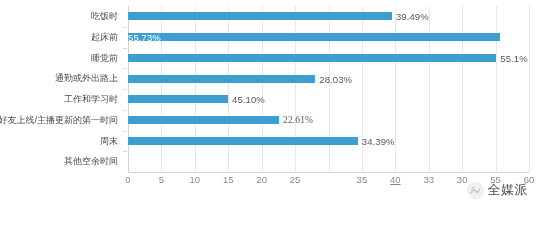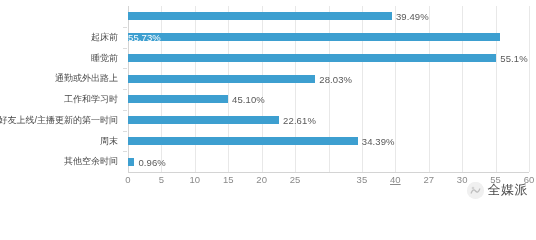--- a/index.html
+++ b/index.html
@@ -148,20 +148,21 @@
     letter-spacing: 0.5px;
     font-family: "DejaVu Sans", sans-serif;
   }
 </style>
 </head>
 <body>
 
 <div id="chart-root">
 
   <div class="cat-labels">
+    <div class="cat-label" style="top:0px">吃饭时</div>
     <div class="cat-label" style="top:20.75px">起床前</div>
     <div class="cat-label" style="top:41.5px">睡觉前</div>
     <div class="cat-label" style="top:62.25px">通勤或外出路上</div>
     <div class="cat-label" style="top:83px">工作和学习时</div>
     <div class="cat-label" style="top:103.75px">好友上线/主播更新的第一时间</div>
     <div class="cat-label" style="top:124.5px">周末</div>
     <div class="cat-label" style="top:145.25px">其他空余时间</div>
 
     <div class="tickmark" style="top:20.75px"></div>
     <div class="tickmark" style="top:41.5px"></div>
@@ -202,48 +203,44 @@
           <div class="bar-value" style="left: 372.252px;">55.1%</div>
         </div>
         <div class="row" style="top: 62.25px;">
           <div class="bar" style="width: 187.334px; background: rgb(61, 159, 208);"></div>
           <div class="bar-value" style="left: 191.334px;">28.03%</div>
         </div>
         <div class="row" style="top: 83px;">
           <div class="bar" style="width: 100.049px; background: rgb(61, 159, 208);"></div>
           <div class="bar-value" style="left: 104.049px;">45.10%</div>
         </div>
-        <div class="row" style="top: 103.75px;">
+        <div class="row" style="top: 103.75px; font-family: Liberation Serif, serif;">
           <div class="bar" style="width: 151.11px; background: rgb(61, 159, 208);"></div>
           <div class="bar-value" style="left: 155.11px;">22.61%</div>
         </div>
         <div class="row" style="top: 124.5px;">
           <div class="bar" style="width: 229.84px; background: rgb(61, 159, 208);"></div>
           <div class="bar-value" style="left: 233.84px;">34.39%</div>
-        </div>
-        <div class="row" style="top: 145.25px;">
-          <div class="bar" style="width: 6.416px; background: rgb(61, 159, 208);"></div>
-          <div class="bar-value" style="left: 10.416px;">0.96%</div>
         </div>
       </div>
   </div>
 
   <div class="axis-baseline"></div>
 
   <div class="x-ticks" id="x-ticks">
       <div class="x-tick" style="left: 0px;">0</div>
       <div class="x-tick" style="left: 33.4167px;">5</div>
       <div class="x-tick" style="left: 66.8333px;">10</div>
       <div class="x-tick" style="left: 100.25px;">15</div>
       <div class="x-tick" style="left: 133.667px;">20</div>
       <div class="x-tick" style="left: 167.083px;">25</div>
       <div class="x-tick" style="left: 200.5px; margin-top: 40px;">30</div>
       <div class="x-tick" style="left: 233.917px;">35</div>
       <div class="x-tick" style="left: 267.333px; text-decoration: underline;">40</div>
-      <div class="x-tick" style="left: 300.75px;">27</div>
+      <div class="x-tick" style="left: 300.75px;">33</div>
       <div class="x-tick" style="left: 334.167px;">30</div>
       <div class="x-tick" style="left: 367.583px;">55</div>
       <div class="x-tick" style="left: 401px;">60</div>
     </div>
 
   <div class="watermark">
     <div class="watermark-logo">
       <svg viewBox="0 0 17 17" width="17" height="17" aria-hidden="true">
         <circle cx="8.5" cy="8.5" r="8.5" fill="#efefef"></circle>
         <path d="M4 11.5 Q6 6 8.5 9 Q11 12 13 6.5" stroke="#b9b9b9" stroke-width="1.2" fill="none"></path>

